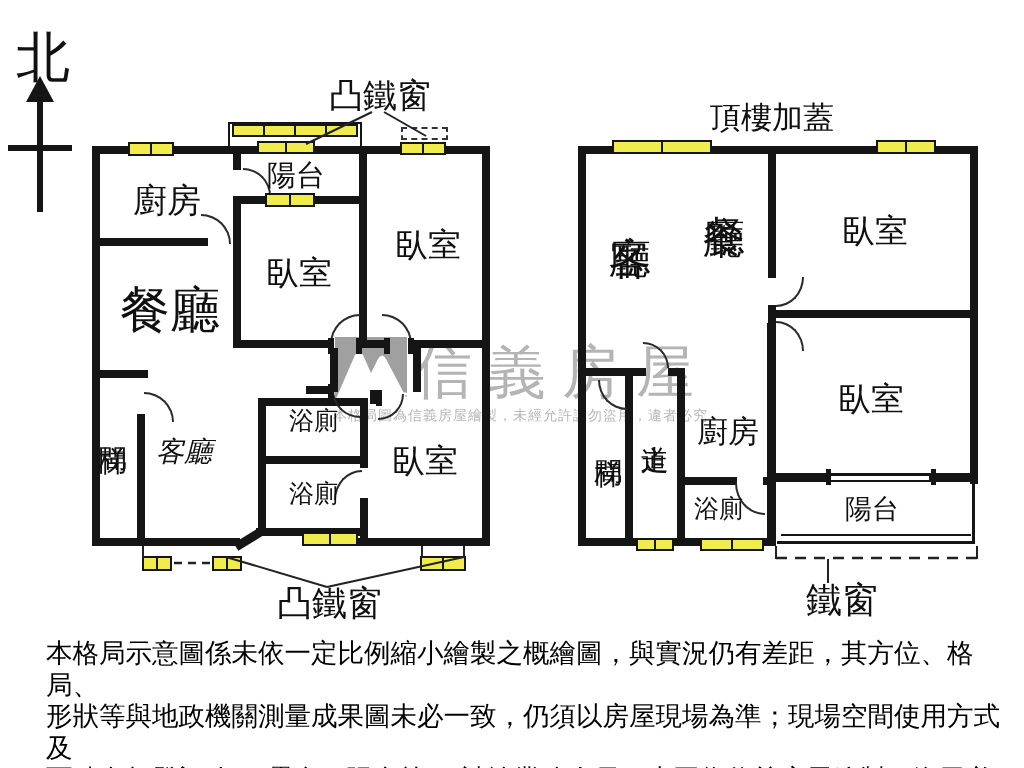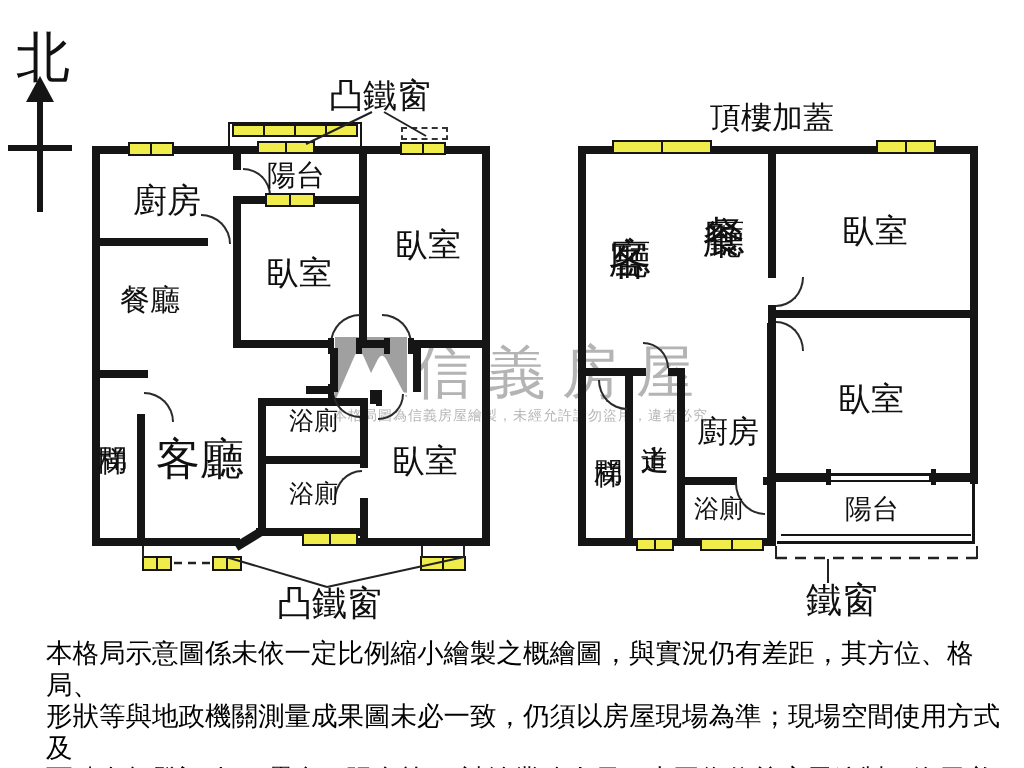--- a/index.html
+++ b/index.html
@@ -133,23 +133,23 @@
       </div>
     <div class="win" style="left: 420px; top: 556px; width: 46px; height: 15px; background: rgb(240, 236, 76);">
         <i></i>
         <i></i>
       </div>
 
     <div class="lbl" style="left:133px;top:183px;font-size:34px;">廚房</div>
     <div class="lbl" style="left:267px;top:160px;font-size:29px;">陽台</div>
     <div class="lbl" style="left:266px;top:256px;font-size:33px;">臥室</div>
     <div class="lbl" style="left:395px;top:228px;font-size:33px;">臥室</div>
-    <div class="lbl" style="left:120px;top:284px;font-size:30px;">餐廳</div>
+    <div class="lbl" style="left:120px;top:284px;font-size:50px;">餐廳</div>
     <div class="lbl vert" style="left:98px;top:424px;font-size:29px;height:118px;">梯間</div>
-    <div class="lbl" style="left:156px;top:437px;font-size:44px;">客廳</div>
+    <div class="lbl" style="left:156px;top:437px;font-size:28px;font-style:italic;">客廳</div>
     <div class="lbl" style="left:289px;top:408px;font-size:25px;">浴廁</div>
     <div class="lbl" style="left:289px;top:481px;font-size:25px;">浴廁</div>
     <div class="lbl" style="left:392px;top:444px;font-size:33px;">臥室</div>
   </div>
 
   <div class="wall-layer">
 
     <div class="w" style="left:578px;top:146px;width:400px;height:8px;"></div>
     <div class="w" style="left:578px;top:146px;width:8px;height:400px;"></div>
     <div class="w" style="left:970px;top:146px;width:8px;height:338px;"></div>

